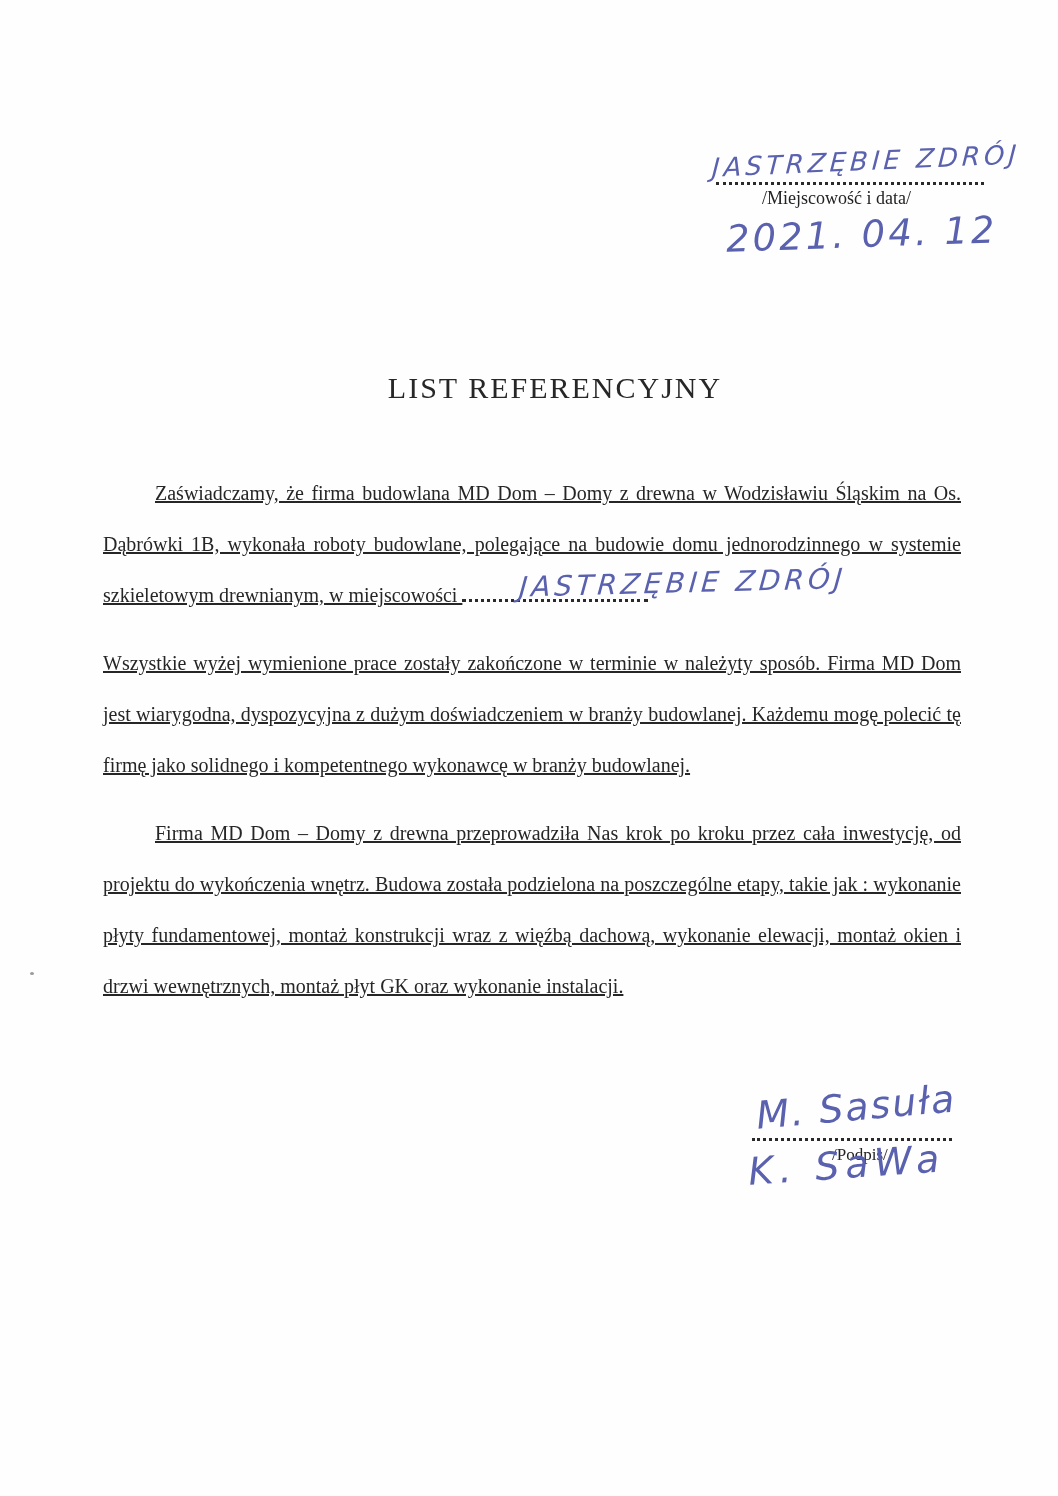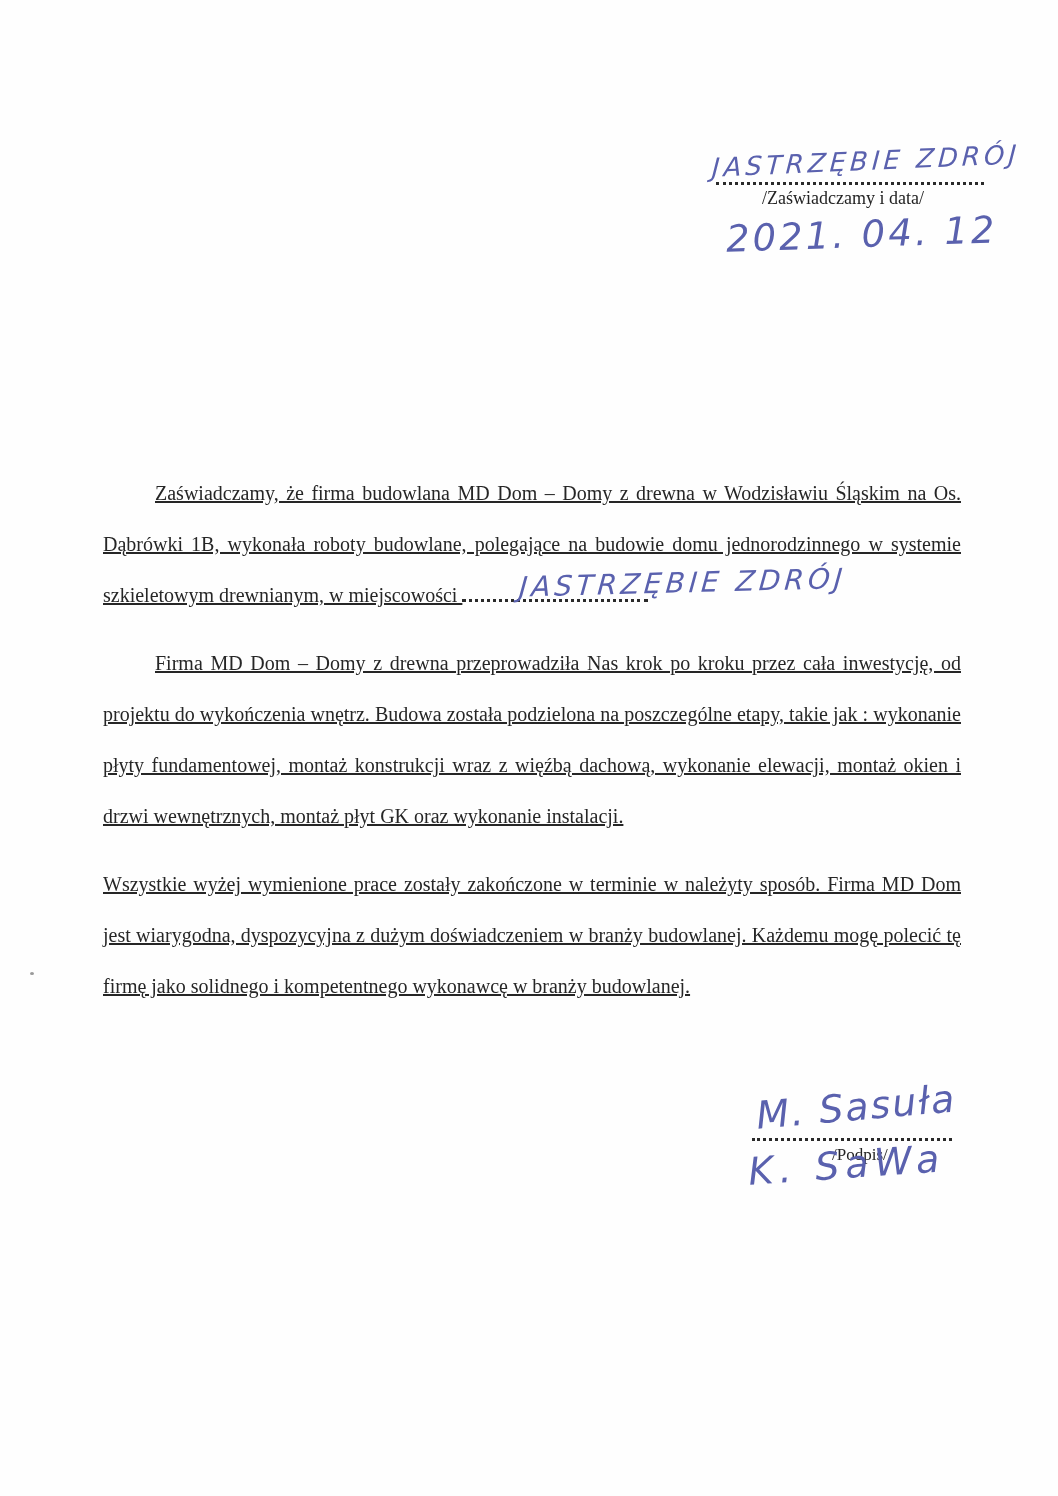--- a/index.html
+++ b/index.html
@@ -112,31 +112,32 @@
   }
 </style>
 </head>
 <body>
 
 <div class="page">
 
   <div class="header-block">
     <div class="hw hw-place">JASTRZĘBIE ZDRÓJ</div>
     <div class="place-line"></div>
-    <div class="place-label">/Zaświadczamy i data/</div>
+    <div class="place-label">/Miejscowość i data/</div>
     <div class="hw hw-date">2021. 04. 12</div>
   </div>
 
+  <h1 class="title">LIST REFERENCYJNY</h1>
 
   <div class="body-block">
     <p class="para indent"><span>Zaświadczamy, że firma budowlana MD Dom – Domy z drewna w Wodzisławiu Śląskim na Os. Dąbrówki 1B, wykonała roboty budowlane, polegające na budowie domu jednorodzinnego w systemie szkieletowym drewnianym, w miejscowości </span><span class="blank"><span class="hw hw-inline-place">JASTRZĘBIE ZDRÓJ</span></span></p>
 
+    <p class="para">Wszystkie wyżej wymienione prace zostały zakończone w terminie w należyty sposób. Firma MD Dom jest wiarygodna, dyspozycyjna z dużym doświadczeniem w branży budowlanej. Każdemu mogę polecić tę firmę jako solidnego i kompetentnego wykonawcę w branży budowlanej.</p>
+
     <p class="para indent">Firma MD Dom – Domy z drewna przeprowadziła Nas krok po kroku przez cała inwestycję, od projektu do wykończenia wnętrz. Budowa została podzielona na poszczególne etapy, takie jak : wykonanie płyty fundamentowej, montaż konstrukcji wraz z więźbą dachową, wykonanie elewacji, montaż okien i drzwi wewnętrznych, montaż płyt GK oraz wykonanie instalacji.</p>
-
-    <p class="para">Wszystkie wyżej wymienione prace zostały zakończone w terminie w należyty sposób. Firma MD Dom jest wiarygodna, dyspozycyjna z dużym doświadczeniem w branży budowlanej. Każdemu mogę polecić tę firmę jako solidnego i kompetentnego wykonawcę w branży budowlanej.</p>
   </div>
 
   <div class="sig-block">
     <div class="hw hw-sig1">M. Sasuła</div>
     <div class="sig-line"></div>
     <div class="sig-label">/Podpis/</div>
     <div class="hw hw-sig2">K. SaWa</div>
   </div>
 
   <div class="artifact-dot"></div>

